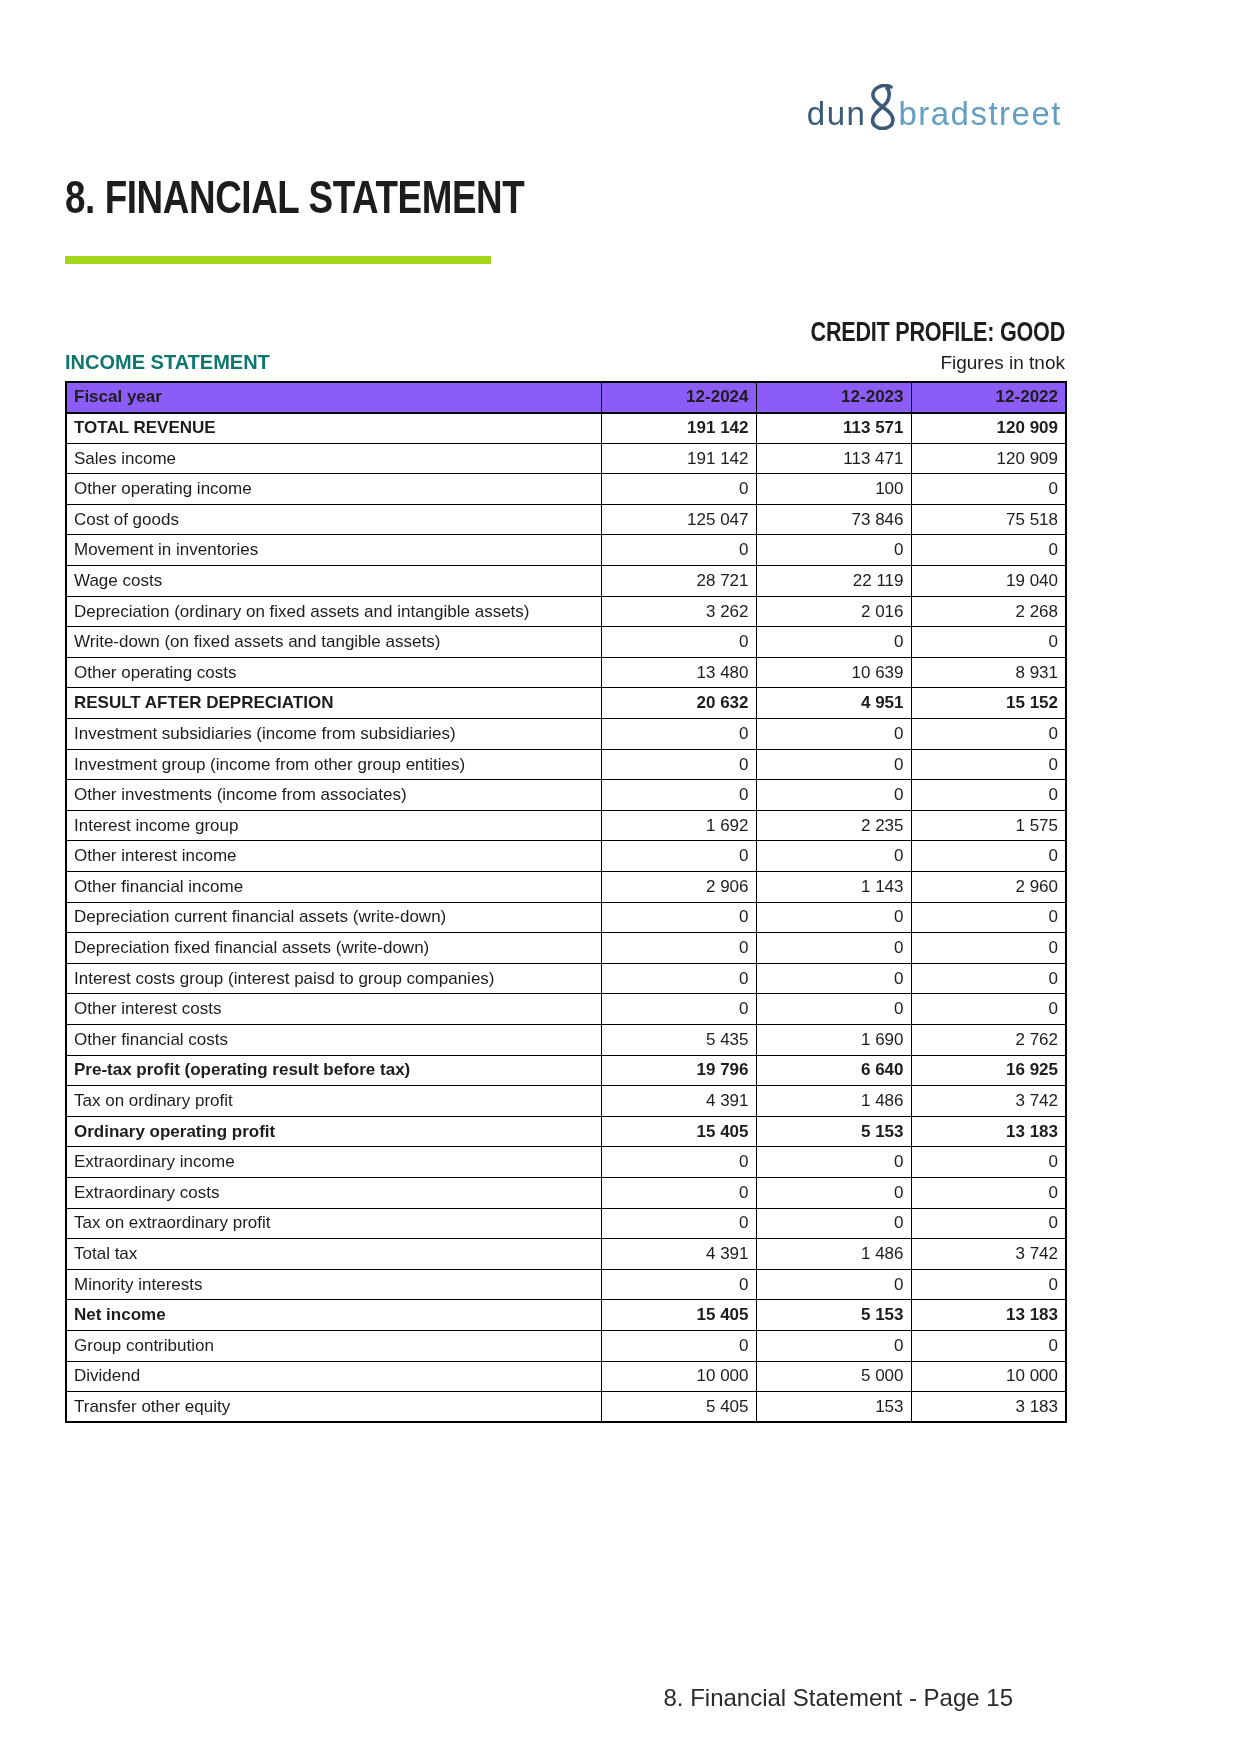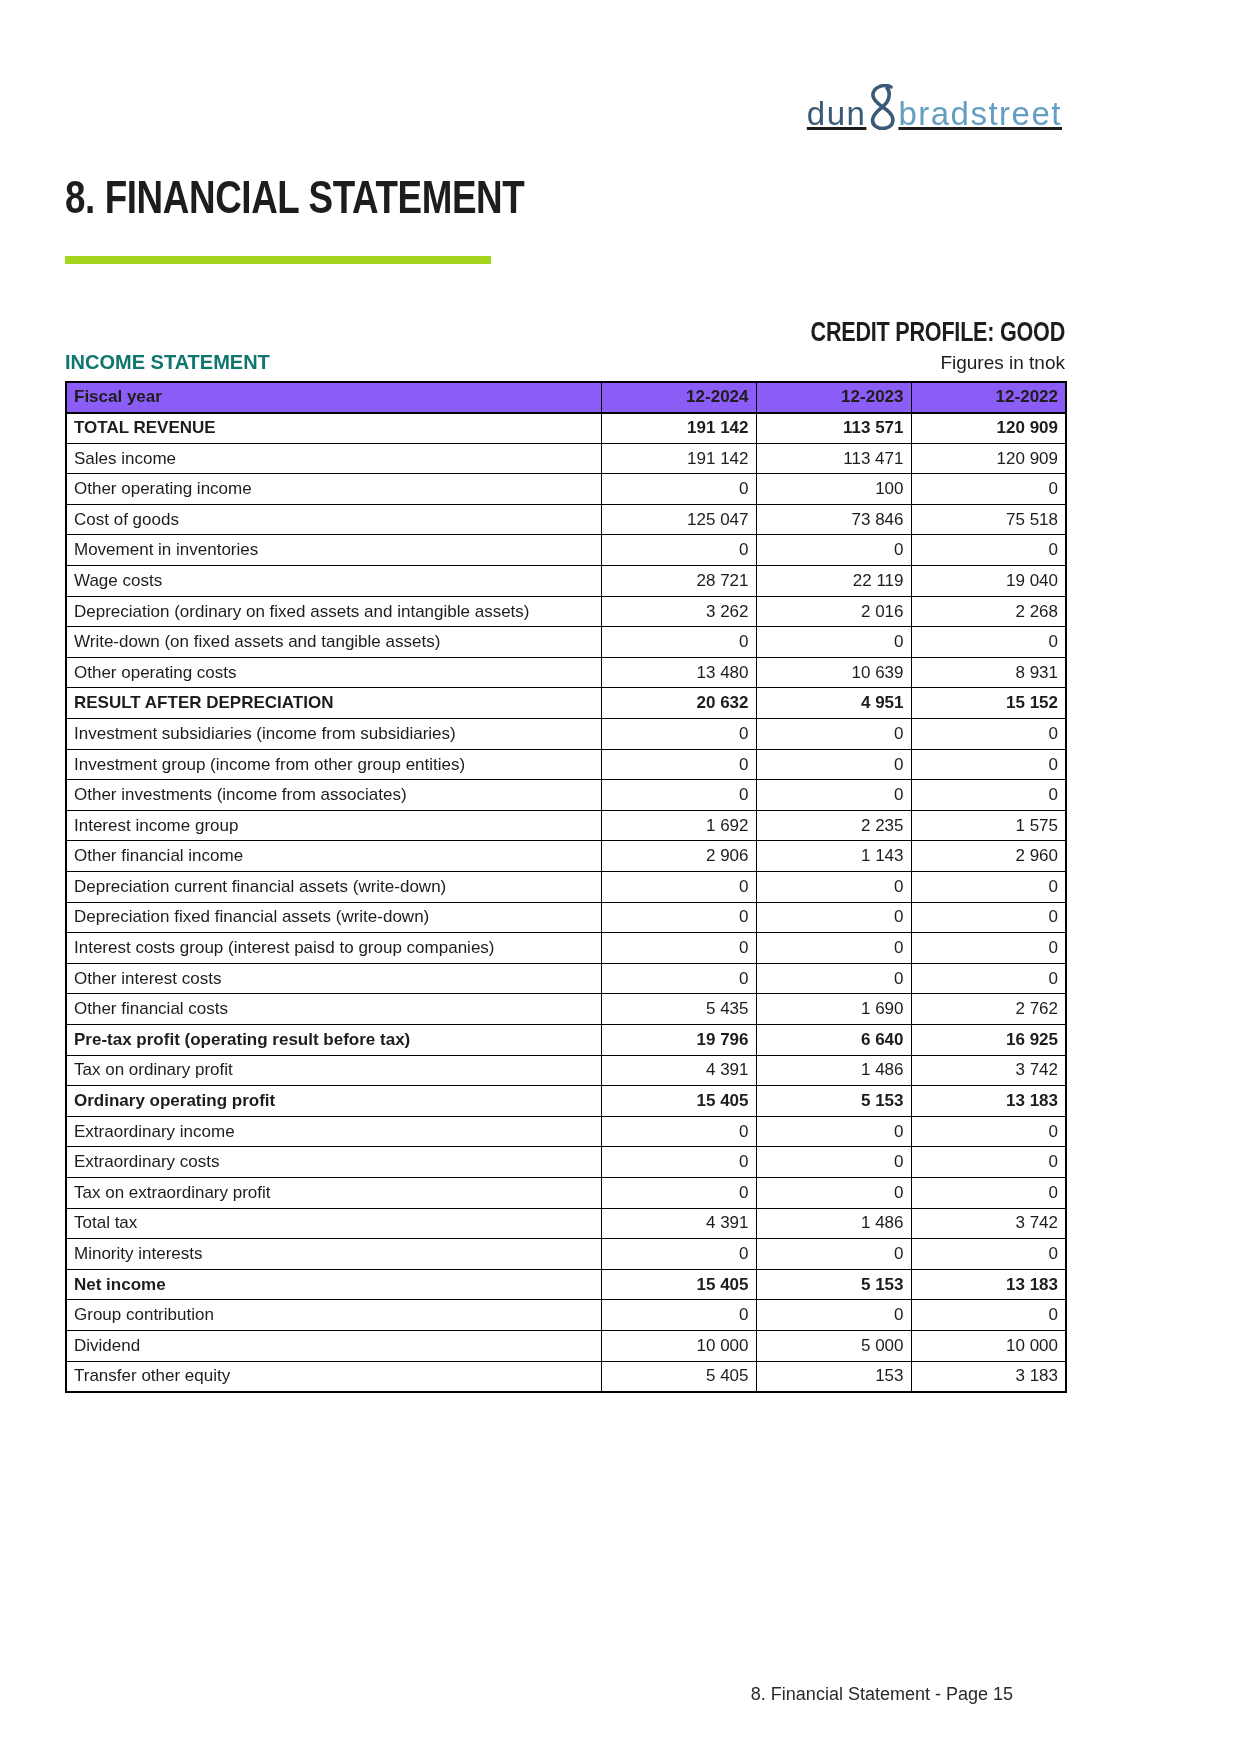--- a/index.html
+++ b/index.html
@@ -10,21 +10,20 @@
     font-family: "Liberation Sans", sans-serif;
     color: #1d1d1b;
     overflow: hidden;
   }
 
   
   .logo {
     position: absolute; top: 80px; right: 179px;
     display: flex; align-items: flex-end; gap: 2px;
     white-space: nowrap;
-    text-decoration: underline;
   }
   .logo .word {
     font-size: 33px; font-weight: 400; letter-spacing: 1.5px;
     line-height: 1;
   }
   .logo .amp-wrap { position: relative; top: 4px; margin: 0 -1px; }
 
   
   .page-title {
     position: absolute; left: 65px; top: 170px;
@@ -74,21 +73,21 @@
     background: #8b5cf6;
     font-weight: 700;
     border-bottom: 2px solid #000;
   }
   table.fin th.lbl, table.fin td.lbl { text-align: left; }
   table.fin th.val, table.fin td.val { text-align: right; }
   table.fin tr.bold td { font-weight: 700; }
 
   .page-footer {
     position: absolute; top: 1684px; right: 228px;
-    font-size: 18px; color: #2a2a2a;
+    font-size: 24px; color: #2a2a2a;
   }
 </style>
 </head>
 <body>
 
 <div class="logo">
   <span class="word" id="logo-word1" style="color: rgb(58, 90, 119);">dun</span>
   <span class="amp-wrap">
     <svg width="30" height="46" viewBox="0 0 30 46" id="amp-svg" aria-hidden="true">
       <path id="amp-path" d="M24 3 C16 -1 5 4 6 12 C7 19 17 23 22 28 C28 34 27 42 19 44 C11 46 4 41 6 34 C8 27 16 24 20 18 C23 13 23 7 20 4" stroke="#3a5a77" stroke-width="3.6" fill="none" stroke-linecap="round"></path>
@@ -198,20 +197,26 @@
         <td class="val">0</td>
         <td class="val">0</td>
       </tr>
       <tr>
         <td class="lbl">Interest income group</td>
         <td class="val">1 692</td>
         <td class="val">2 235</td>
         <td class="val">1 575</td>
       </tr>
       <tr>
+        <td class="lbl">Other interest income</td>
+        <td class="val">0</td>
+        <td class="val">0</td>
+        <td class="val">0</td>
+      </tr>
+      <tr>
         <td class="lbl">Other financial income</td>
         <td class="val">2 906</td>
         <td class="val">1 143</td>
         <td class="val">2 960</td>
       </tr>
       <tr>
         <td class="lbl">Depreciation current financial assets (write-down)</td>
         <td class="val">0</td>
         <td class="val">0</td>
         <td class="val">0</td>

